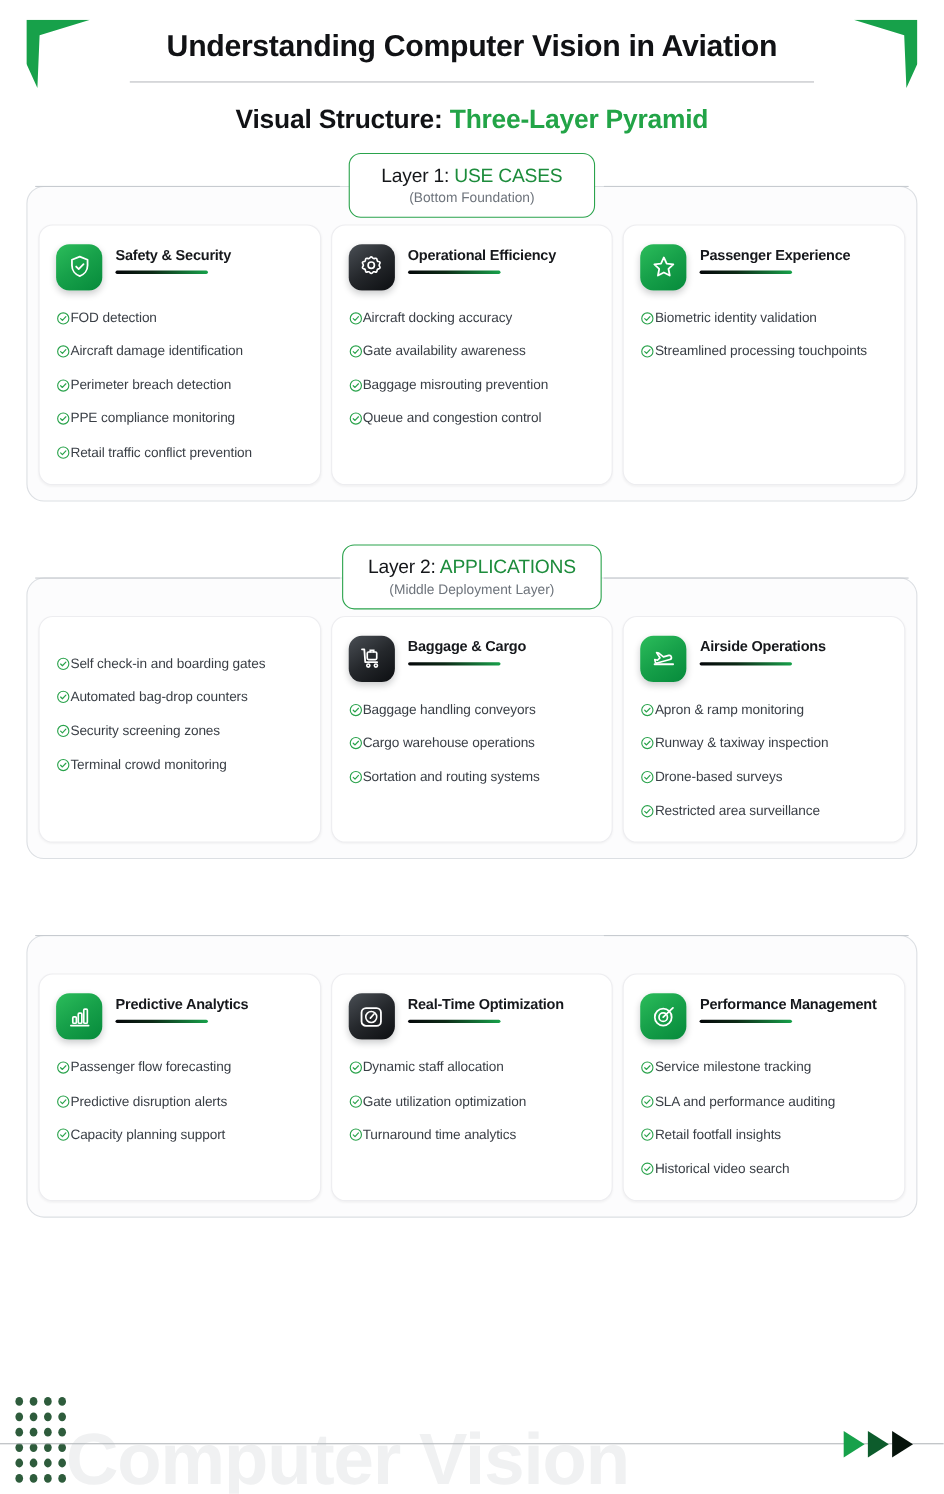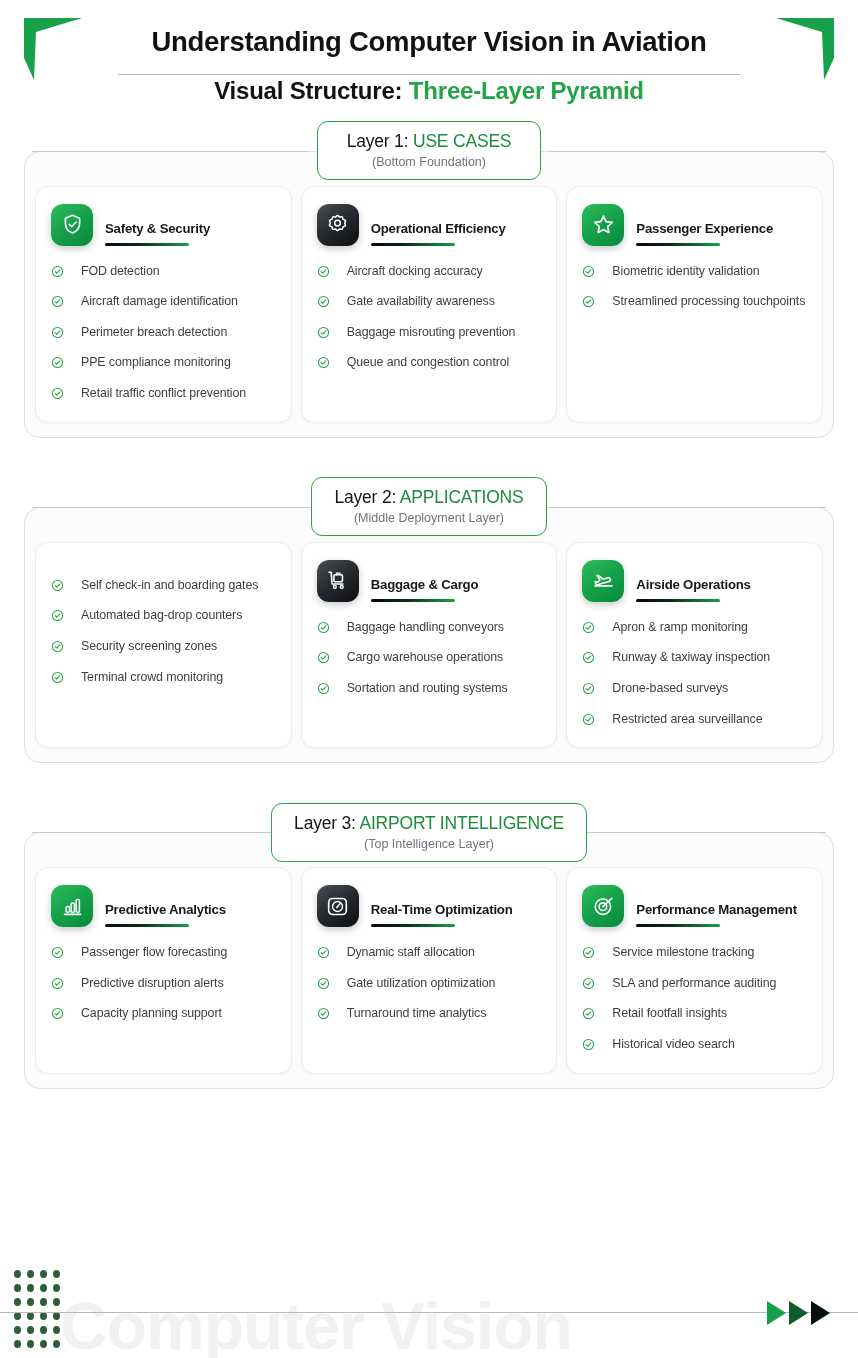--- a/index.html
+++ b/index.html
@@ -21,21 +21,21 @@
   .header { padding-top: 26px; text-align: center; }
   .title {
     font-size: 27.5px; font-weight: bold; color: #111215;
     letter-spacing: -0.3px; line-height: 1.15;
   }
   .title-rule {
     width: 622px; height: 1px; background: #b9bcc0;
     margin: 16px auto 0;
   }
   .subtitle {
-    margin-top: 2px; font-size: 24px; font-weight: bold;
+    margin-top: 20px; font-size: 24px; font-weight: bold;
     color: #111215; letter-spacing: -0.2px; text-align: center;
   }
   .subtitle .accent { color: #22a447; }
 
   
   .layer { position: relative; margin: 0 24px; }
   .layer-1 { margin-top: 29px; }
   .layer-2 { margin-top: 52px; }
   .layer-3 { margin-top: 52px; }
 
@@ -67,21 +67,21 @@
     background: #fcfcfd;
     display: flex; gap: 9px; align-items: stretch;
   }
 
   .card {
     flex: 1 1 0; background: #ffffff;
     border: 1px solid #ededf0; border-radius: 13px;
     padding: 17px 15px 19px;
     box-shadow: 0 1px 2px rgba(17,20,24,0.04);
   }
-  .card-top { display: flex; align-items: flex-end; gap: 12px; }
+  .card-top { display: flex; align-items: flex-start; gap: 12px; }
   .tile {
     flex: 0 0 auto; width: 42px; height: 42px; border-radius: 12px;
     display: flex; align-items: center; justify-content: center;
     box-shadow: 0 3px 7px rgba(15,18,22,0.22);
   }
   .tile.green { background: linear-gradient(145deg,#2cbd5b 0%,#17a14a 48%,#068a3b 100%); }
   .tile.dark  { background: linear-gradient(145deg,#4a4f55 0%,#25282c 50%,#0c0e11 100%); }
   .tile svg { width: 23px; height: 23px; display: block; }
 
   .card-headtext { padding-top: 2px; flex: 1 1 auto; min-width: 0; }
@@ -89,21 +89,21 @@
     font-size: 13.2px; font-weight: bold; color: #16181c;
     line-height: 1.22; letter-spacing: -0.2px;
   }
   .card-underline {
     margin-top: 6px; height: 3px; border-radius: 2px; width: 84px;
     background: linear-gradient(90deg,#05070a 0%,#0c2a16 40%,#17a14a 100%);
   }
 
   .feature-list { margin-top: 17px; list-style: none; }
   .feature-list li {
-    display: flex; gap: 17px; align-items: flex-start;
+    display: flex; gap: 0; align-items: flex-start;
     margin-bottom: 13px;
   }
   .feature-list li:last-child { margin-bottom: 0; }
   .check { flex: 0 0 auto; width: 13px; height: 13px; margin-top: 2px; }
   .check svg { display: block; width: 13px; height: 13px; }
   .feature-text {
     font-size: 12.4px; color: #3a3f46; line-height: 1.42; letter-spacing: -0.1px;
   }
 
   
@@ -469,24 +469,20 @@
                 <span class="feature-text">Restricted area surveillance</span>
               </li>
             </ul>
           </div>
         </div>
       </div>
       <div class="layer layer-3">
         <div class="layer-head">
           <span class="wire left"></span>
           <span class="wire right"></span>
-          <div class="badge">
-            <div class="badge-title"><span>Layer 3: </span><span class="accent">AIRPORT INTELLIGENCE</span></div>
-            <div class="badge-sub">(Top Intelligence Layer)</div>
-          </div>
         </div>
         <div class="layer-body">
           <div class="card">
             <div class="card-top">
               <span class="tile green">
                 <svg viewBox="0 0 24 24">
                   <path d="M3.6 20.2h16.8" stroke="#fff" stroke-width="1.7" stroke-linecap="round" fill="none"></path>
                   <rect x="5.4" y="12" width="3.4" height="6" rx="1" fill="none" stroke="#fff" stroke-width="1.6"></rect>
                   <rect x="10.6" y="8.4" width="3.4" height="9.6" rx="1" fill="none" stroke="#fff" stroke-width="1.6"></rect>
                   <rect x="15.8" y="4.6" width="3.4" height="13.4" rx="1" fill="none" stroke="#fff" stroke-width="1.6"></rect>

